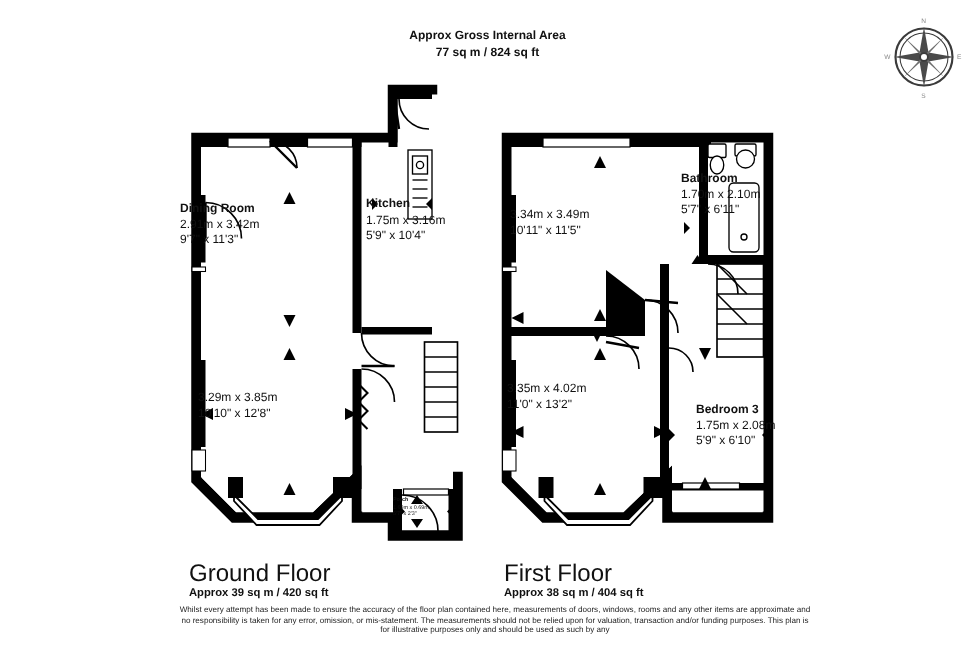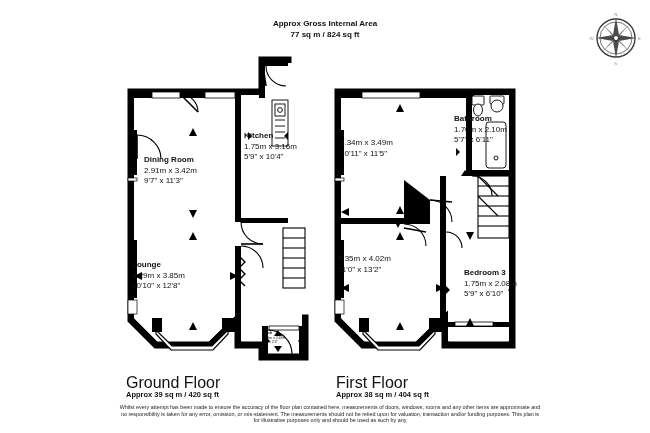--- a/index.html
+++ b/index.html
@@ -232,34 +232,33 @@
       <polygon points="444,288 436,284 436,292"></polygon>
       <polygon points="400,322 404,330 396,330"></polygon>
       <polygon points="450,290 446,286 446,294"></polygon>
       <polygon points="508,290 512,286 512,294"></polygon>
       <polygon points="470,240 474,232 466,232"></polygon>
       <polygon points="470,318 474,326 466,326"></polygon>
     </g>
   </g>
 </svg>
 
-<div class="lbl" style="left:144px;top:134px;width:126px;margin-top:21px;">
+<div class="lbl" style="left:120px;top:134px;width:126px;">
   <div class="n">Dining Room</div>
   <div class="d">2.91m x 3.42m</div>
   <div class="d">9'7" x 11'3"</div>
 </div>
 
 <div class="lbl" style="left:244px;top:131px;width:72px;">
   <div class="n">Kitchen</div>
   <div class="d">1.75m x 3.16m</div>
   <div class="d">5'9" x 10'4"</div>
 </div>
 
 <div class="lbl" style="left:132px;top:260px;width:122px;">
-  <div class="n">Lounge</div>
   <div class="d">3.29m x 3.85m</div>
   <div class="d">10'10" x 12'8"</div>
 </div>
 
 <div class="lbl porchlbl" style="left:262px;top:331px;width:44px;">
   <div>Porch</div>
   <div class="d">1.69m x 0.69m</div>
   <div class="d">5'7" x 2'3"</div>
 </div>
 

